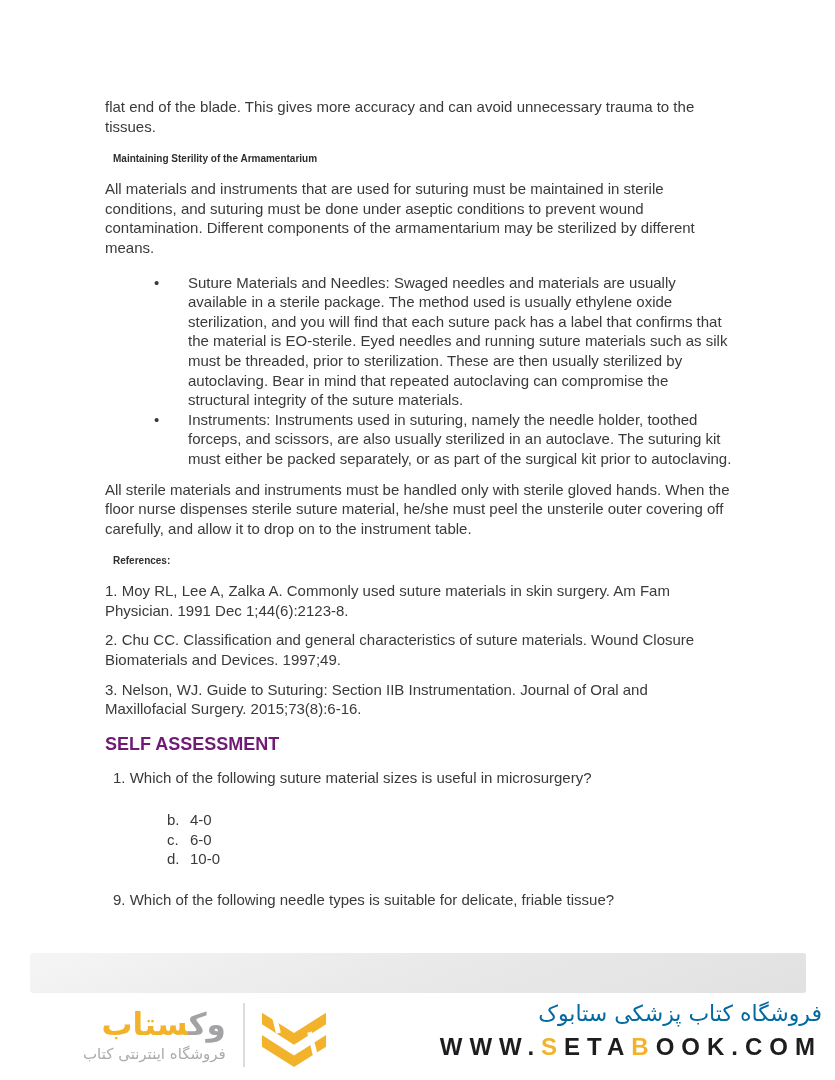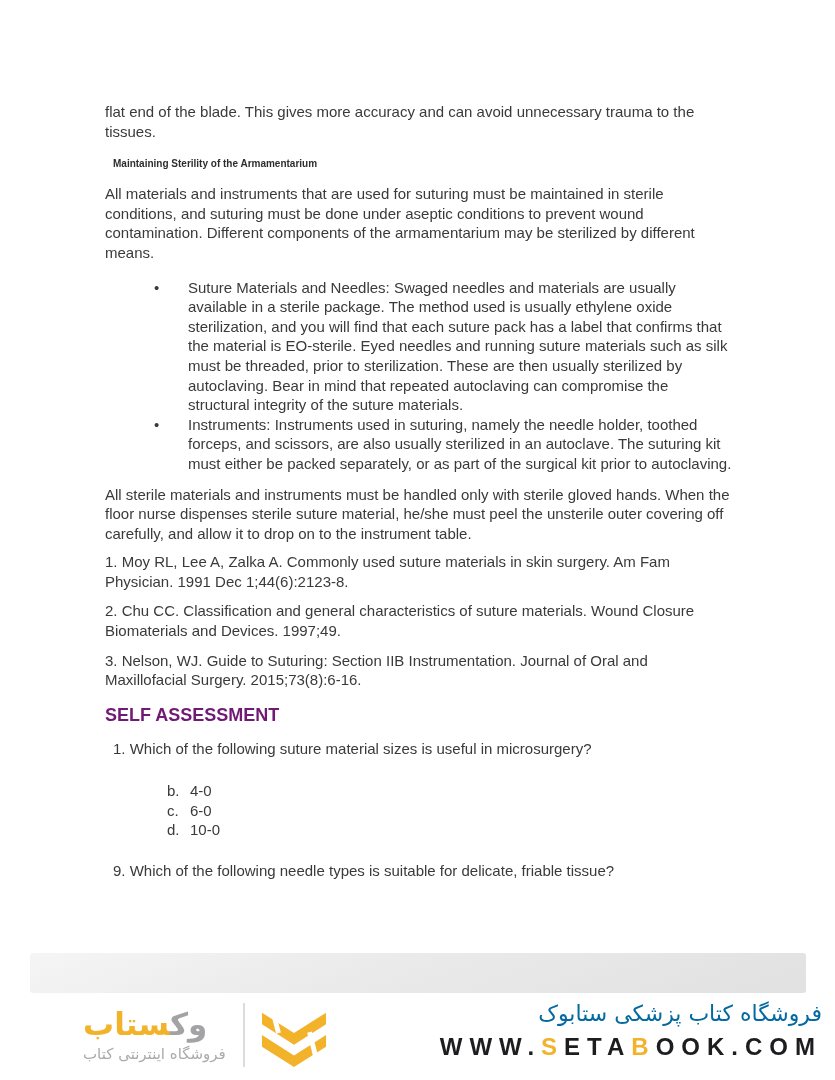--- a/index.html
+++ b/index.html
@@ -2,39 +2,39 @@
 <html><head>
 <meta charset="utf-8">
 <style>
   html,body { margin:0; padding:0; background:#ffffff; }
   .page {
     position:relative; width:835px; height:1080px; margin:0 auto;
     background:#ffffff; overflow:hidden;
     font-family:"Liberation Sans", sans-serif; color:#3a3a3a;
   }
   .content { position:absolute; top:97px; left:105px; width:627px; font-size:15px; line-height:19.6px; }
-  .content p.body { margin:5px 0 9px 0; }
+  .content p.body { margin:0 0 9px 0; }
   h3.sect { font-size:10px; font-weight:bold; color:#2e2e2e; margin:13px 0 11px 8px; line-height:19px; }
   ul.bullets { margin:15px 0 11px 0; padding:0 0 0 83px; }
   ul.bullets li { list-style:none; position:relative; margin:0; }
   ul.bullets li .bullet-dot { position:absolute; left:-34px; top:0; }
   p.refline { margin:0 0 10px 0; }
   .center-head { text-align:left; font-weight:bold; font-size:18px; color:#701a75; margin:16px 0 14px 0; }
   p.question { margin:0 0 9px 8px; }
   ol.options { margin:22px 0 21px 0; padding:0 0 0 62px; list-style:none; line-height:19.6px; }
   ol.options .opt-letter { display:inline-block; width:23px; }
   
   .edge-band {
     position:absolute; left:30px; top:953px; width:776px; height:40px; border-radius:3px;
     background:linear-gradient(160deg,#f5f5f5 0%,#eaeaea 45%,#e1e1e1 100%);
   }
   
   .footer { position:absolute; left:0; top:993px; width:835px; height:87px; background:#ffffff; }
   .logo-block { position:absolute; left:83px; top:9px; display:flex; align-items:center; }
-  .wordmark-wrap { text-align:left; }
+  .wordmark-wrap { text-align:right; }
   .wordmark { direction:rtl; font-family:"DejaVu Sans", sans-serif; font-weight:bold; font-size:31px; line-height:34px; letter-spacing:1px; }
   .wm-yellow { color:#F2B32B; }
   .wm-gray { color:#A3A3A5; }
   .logo-tagline { direction:rtl; font-family:"DejaVu Sans", sans-serif; font-size:15px; color:#ABABAD; margin-top:4px; }
   .logo-divider { width:0; height:64px; border-left:2px solid #DCDCDE; margin:0 15px 0 17px; }
   .footer-right { position:absolute; right:13px; top:7px; text-align:right; }
   .store-title { direction:rtl; font-family:"DejaVu Sans", sans-serif; font-size:22px; color:#0369a1; line-height:28px; }
   .site-url { margin-top:5px; font-size:24px; font-weight:bold; letter-spacing:7px; color:#1D1D1F; white-space:nowrap; }
   .site-url .y { color:#F2B32B; }
 </style>
@@ -56,20 +56,21 @@
         <span>Suture Materials and Needles: Swaged needles and materials are usually available in a sterile package. The method used is usually ethylene oxide sterilization, and you will find that each suture pack has a label that confirms that the material is EO-sterile. Eyed needles and running suture materials such as silk must be threaded, prior to sterilization. These are then usually sterilized by autoclaving. Bear in mind that repeated autoclaving can compromise the structural integrity of the suture materials.</span>
       </li>
       <li>
         <span class="bullet-dot">•</span>
         <span>Instruments: Instruments used in suturing, namely the needle holder, toothed forceps, and scissors, are also usually sterilized in an autoclave. The suturing kit must either be packed separately, or as part of the surgical kit prior to autoclaving.</span>
       </li>
     </ul>
 
     <p class="body">All sterile materials and instruments must be handled only with sterile gloved hands. When the floor nurse dispenses sterile suture material, he/she must peel the unsterile outer covering off carefully, and allow it to drop on to the instrument table.</p>
 
+    <h3 class="sect">References:</h3>
 
     <p class="refline">1. Moy RL, Lee A, Zalka A. Commonly used suture materials in skin surgery. Am Fam Physician. 1991 Dec 1;44(6):2123-8.</p>
     <p class="refline">2. Chu CC. Classification and general characteristics of suture materials. Wound Closure Biomaterials and Devices. 1997;49.</p>
     <p class="refline">3. Nelson, WJ. Guide to Suturing: Section IIB Instrumentation. Journal of Oral and Maxillofacial Surgery. 2015;73(8):6-16.</p>
 
     <div class="center-head">SELF ASSESSMENT</div>
 
     <p class="question">1. Which of the following suture material sizes is useful in microsurgery?</p>
 
     <ol class="options">

